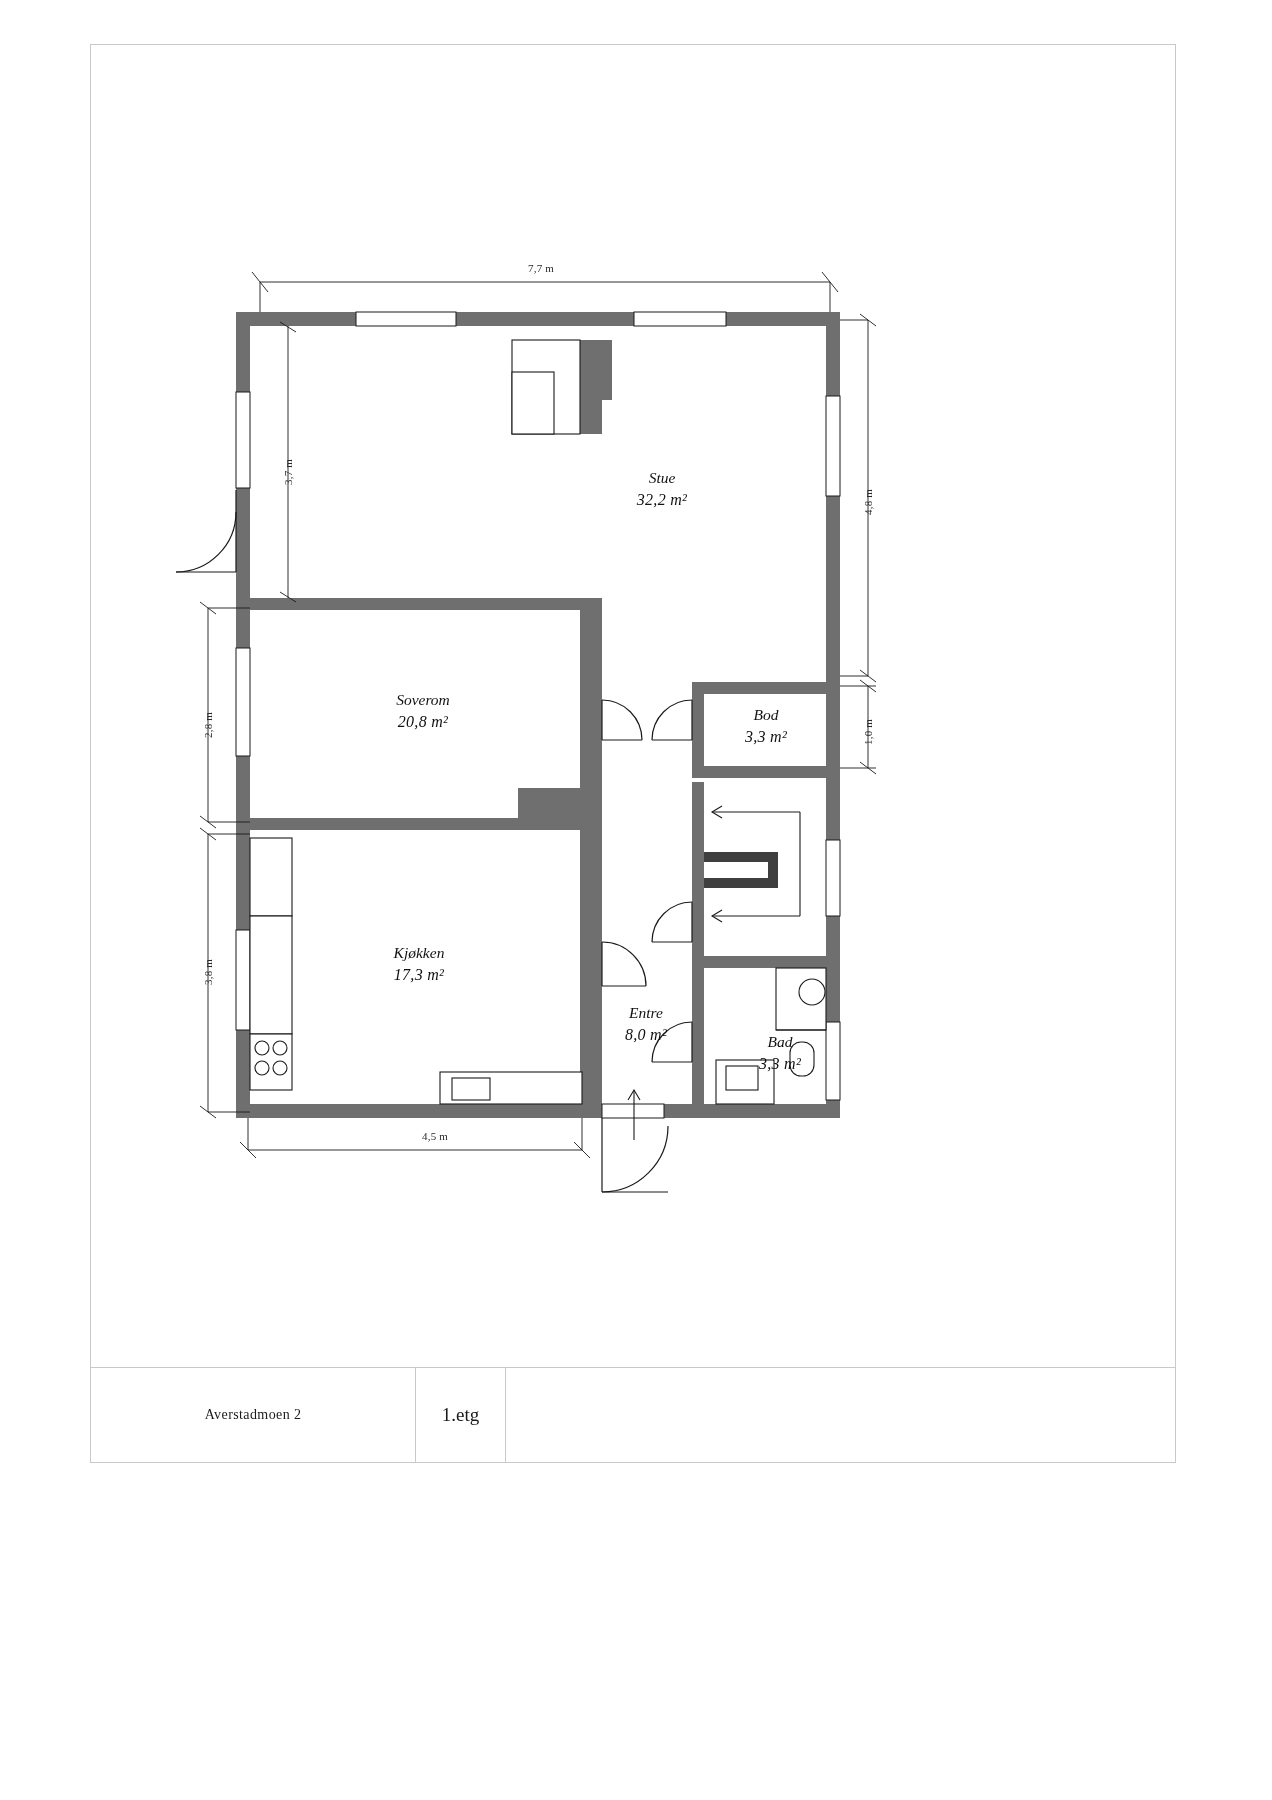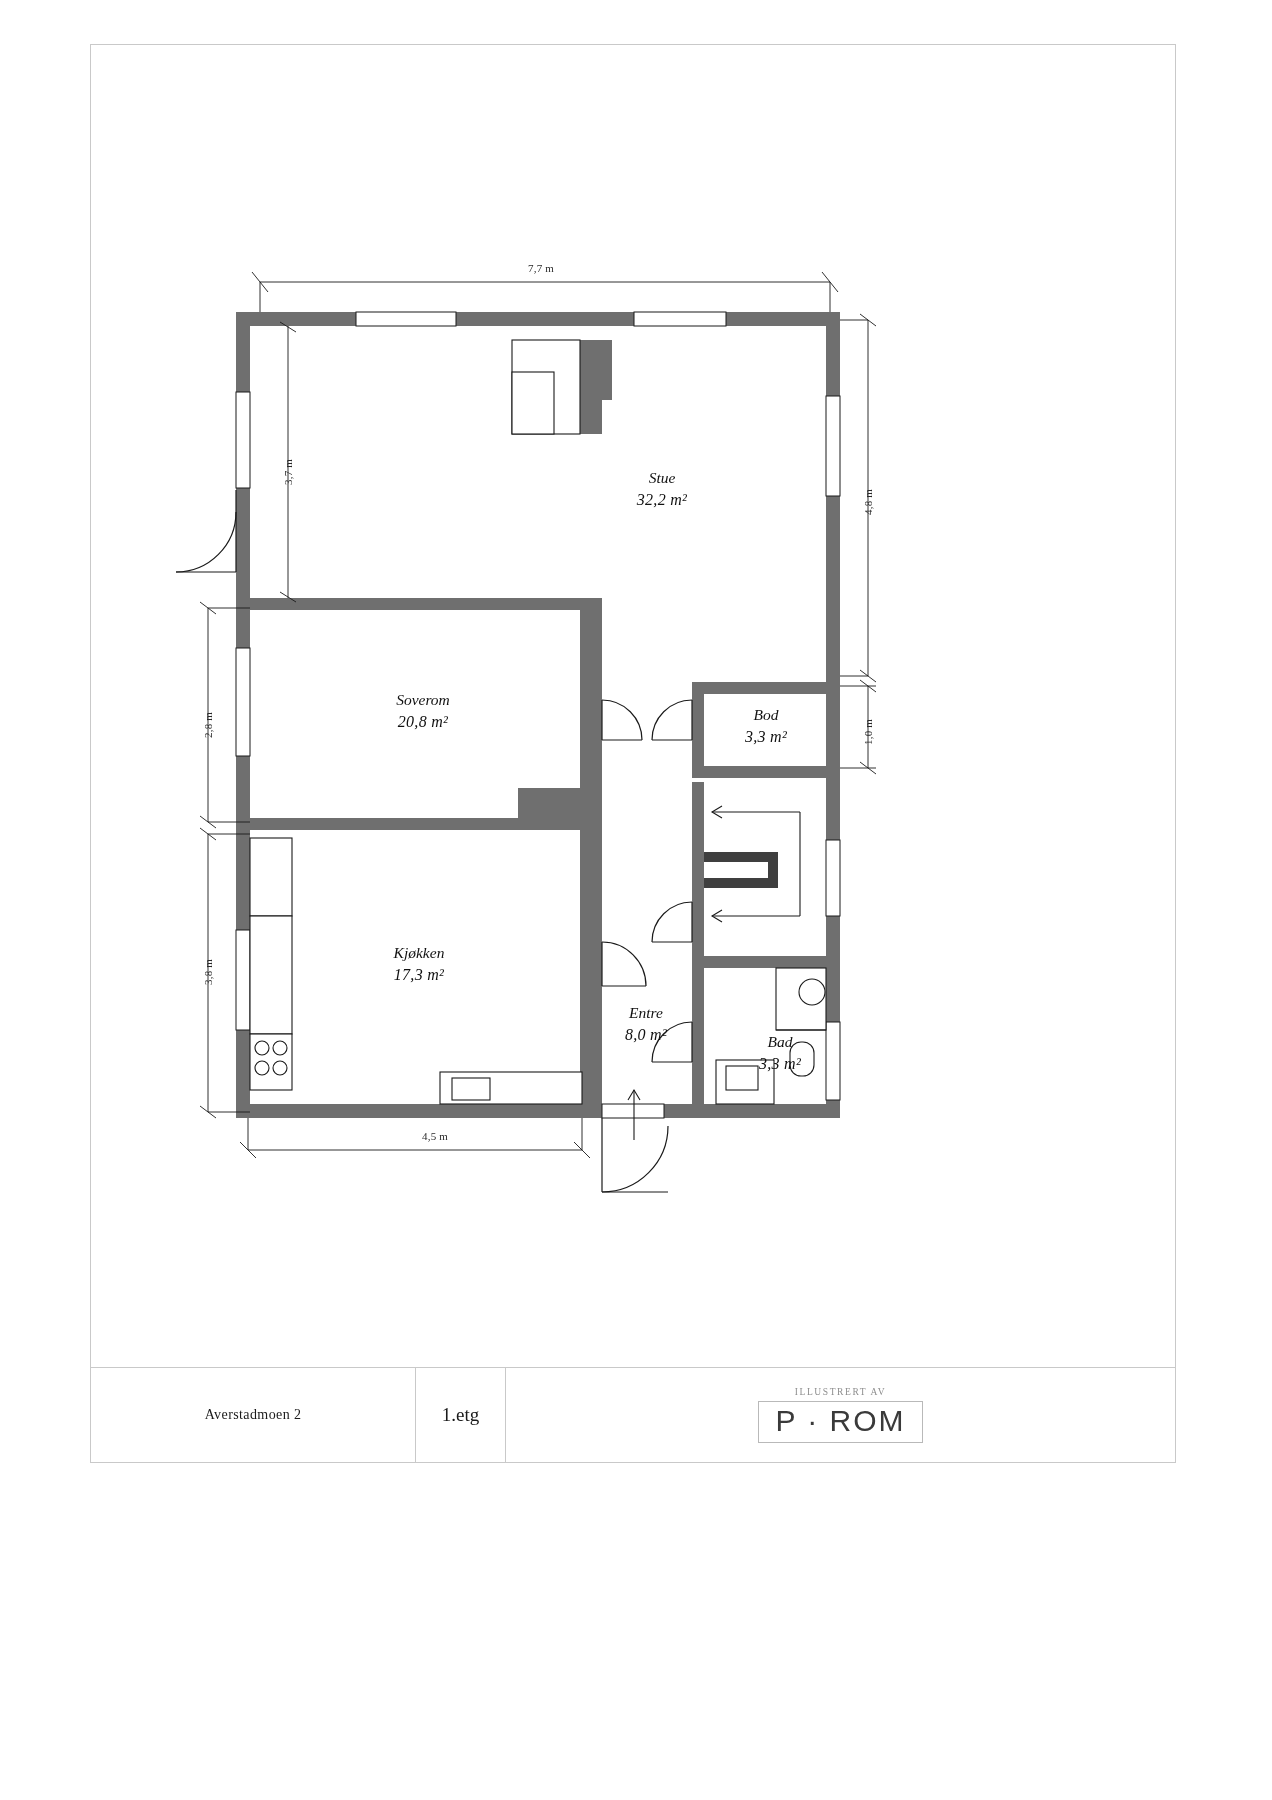--- a/index.html
+++ b/index.html
@@ -326,17 +326,13 @@
 <div class="dim-label vert" style="left:862px; top:515px;">4,8 m</div>
 <div class="dim-label vert" style="left:862px; top:745px;">1,0 m</div>
 
 <div id="titleblock">
   <div class="cell tb-address">
     <span class="tb-address-text">Averstadmoen 2</span>
   </div>
   <div class="cell tb-floor">
     <span class="tb-floor-text">1.etg</span>
   </div>
-  <div class="cell tb-logo">
-    <div class="tb-illu-label">ILLUSTRERT AV</div>
-    <div class="tb-logo-box">P · ROM</div>
-  </div>
 </div>
 
 </body></html>

